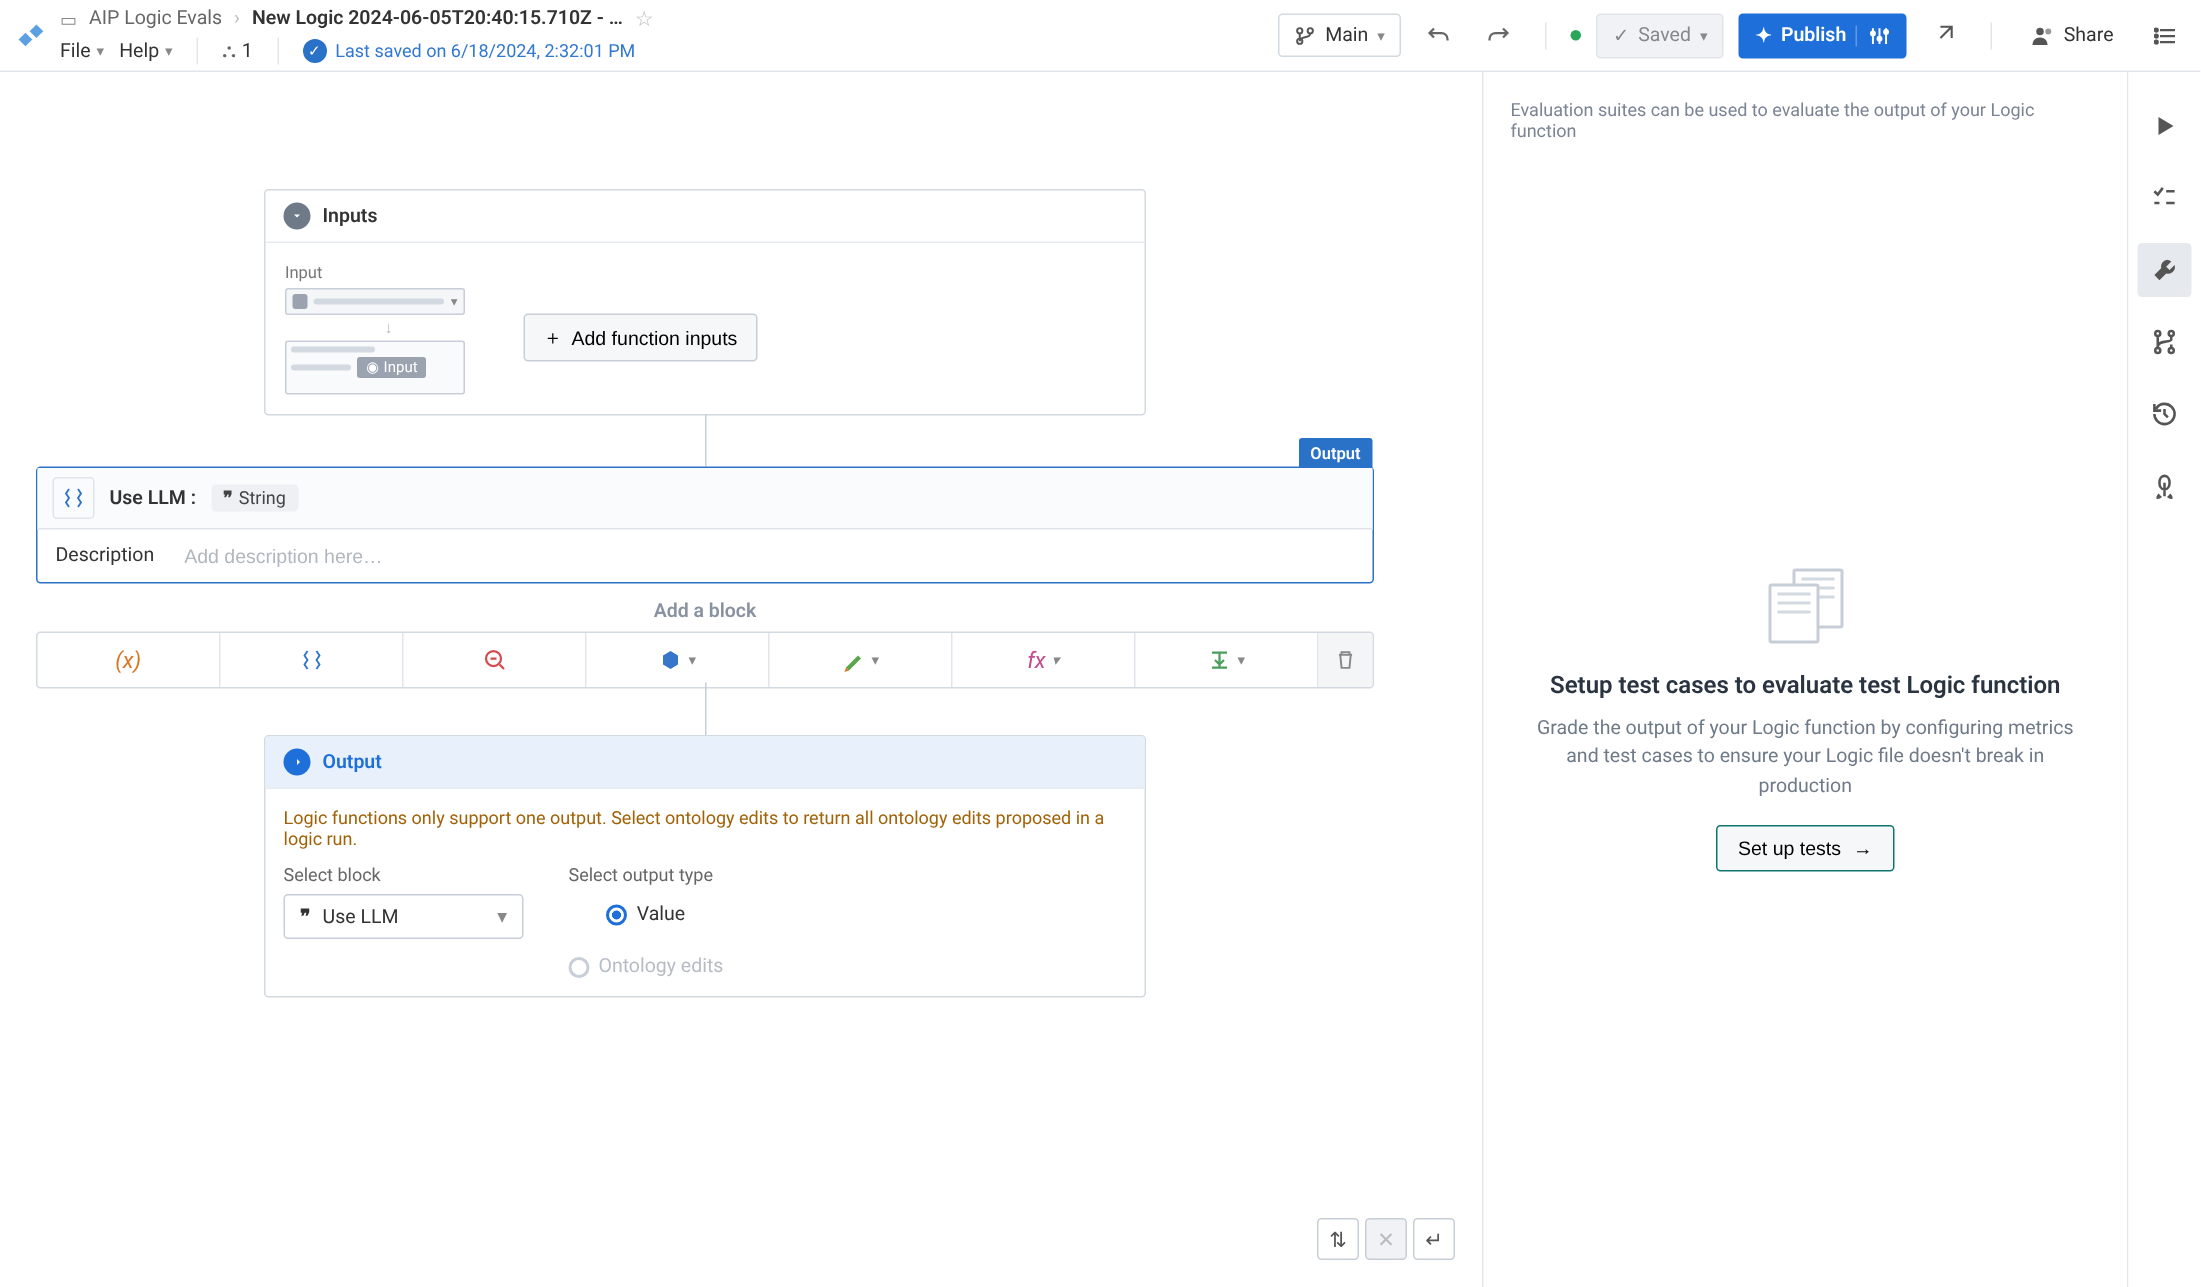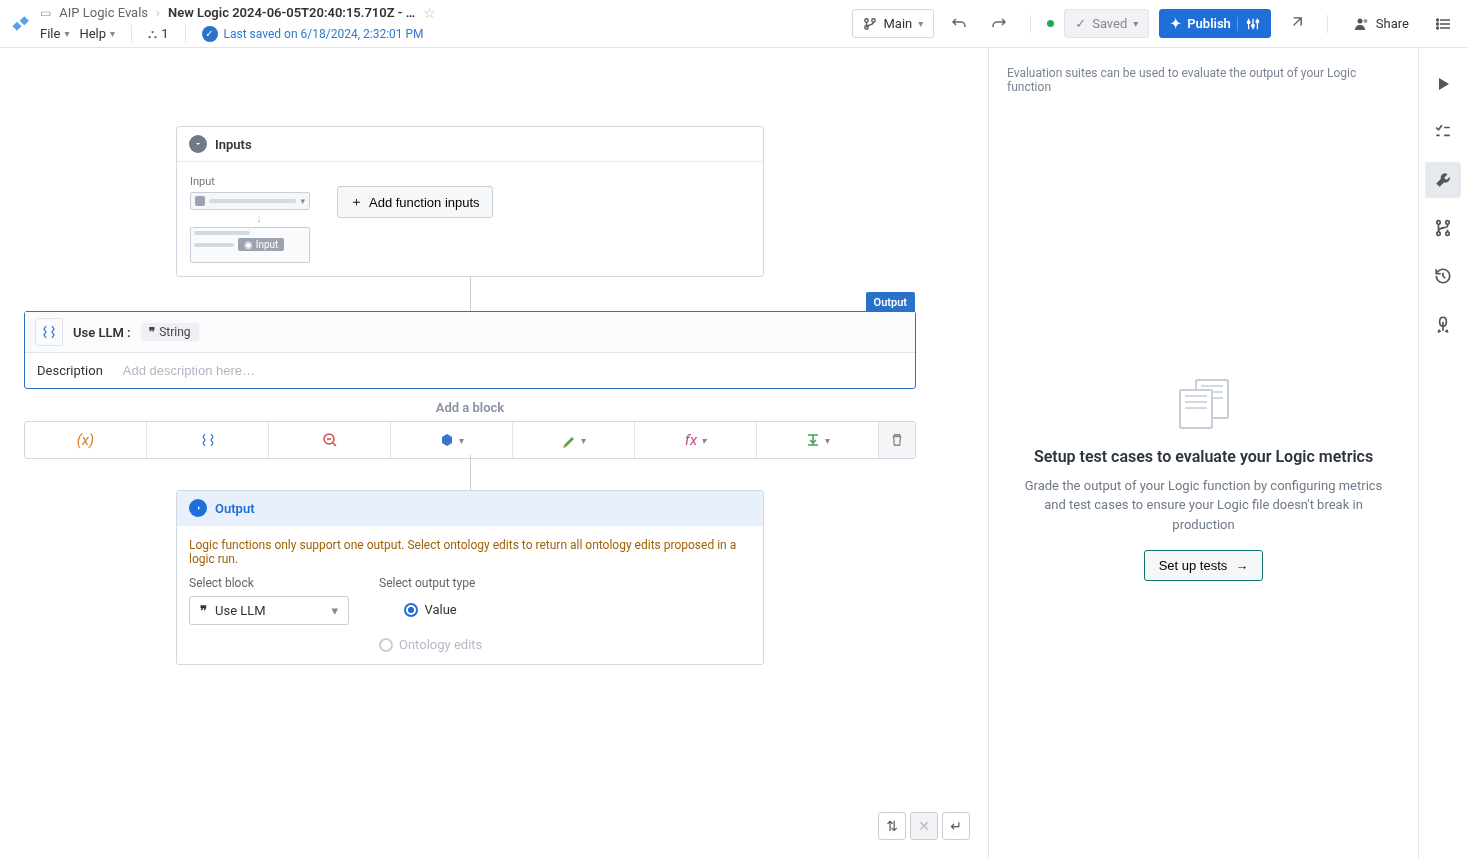--- a/index.html
+++ b/index.html
@@ -35,21 +35,21 @@
 .right-panel { width:430px; border-right:1px solid #e1e5eb; display:flex; flex-direction:column; }
 .right-rail { width:48px; display:flex; flex-direction:column; align-items:center; gap:12px; padding-top:18px; background:#fff; }
 .rail-btn { width:36px; height:36px; display:flex; align-items:center; justify-content:center; border-radius:3px; cursor:pointer; color:#555;}
 .rail-btn.active { background:#e6e9ee; }
 
 
 .card { background:#fff; border:1px solid #d3d9e0; border-radius:3px; }
 .inputs-card { position:absolute; left:176px; top:78px; width:588px; }
 .card-header { display:flex; align-items:center; gap:8px; padding:8px 12px; border-bottom:1px solid #e8ebef; font-weight:600; }
 .card-header .circle-icon { width:18px; height:18px; border-radius:50%; background:#6f7a88; color:white; display:flex; align-items:center; justify-content:center; font-size:11px;}
-.inputs-body { display:flex; gap:8px; padding:12px; }
+.inputs-body { display:flex; gap:20px; padding:12px;align-items:center; }
 .input-preview { width:140px; height:90px; border:1px solid transparent; position:relative;}
 .preview-label { font-size:11px; color:#777; }
 .preview-box1 { margin-top:4px; width:120px; height:18px; border:1px solid #c7ced7; border-radius:2px; display:flex; align-items:center; padding:0 4px; gap:4px; background:#f4f6f8;}
 .preview-box1 .sq { width:10px; height:10px; background:#9aa3af; border-radius:2px;}
 .preview-box1 .line { flex:1; height:4px; background:#d3d9e0; border-radius:2px;}
 .preview-box1 .caret { font-size:9px; color:#888;}
 .preview-arrow { text-align:center; color:#b5bcc6; font-size:11px; margin:2px 0;}
 .preview-box2 { width:120px; height:36px; border:1px solid #c7ced7; border-radius:2px; padding:3px; display:flex; flex-direction:column; gap:3px; background:#f9fafb;}
 .preview-box2 .row1 { height:4px; width:50%; background:#d3d9e0; border-radius:2px;}
 .preview-box2 .row2 { display:flex; gap:4px; align-items:center;}
@@ -388,21 +388,21 @@
             <div class="l"></div>
             <div class="l"></div>
             <div class="l"></div>
           </div>
         <div class="page front">
             <div class="l"></div>
             <div class="l"></div>
             <div class="l"></div>
           </div>
       </div>
-      <div class="empty-title">Setup test cases to evaluate your Logic metrics</div>
+      <div class="empty-title">Setup test cases to evaluate test Logic function</div>
       <div class="empty-desc">Grade the output of your Logic function by configuring metrics and test cases to ensure your Logic file doesn't break in production</div>
       <button class="setup-btn">
         <span>Set up tests</span>
         <span>→</span>
       </button>
     </div>
   </div>
 
   <div class="right-rail">
     <div class="rail-btn">

